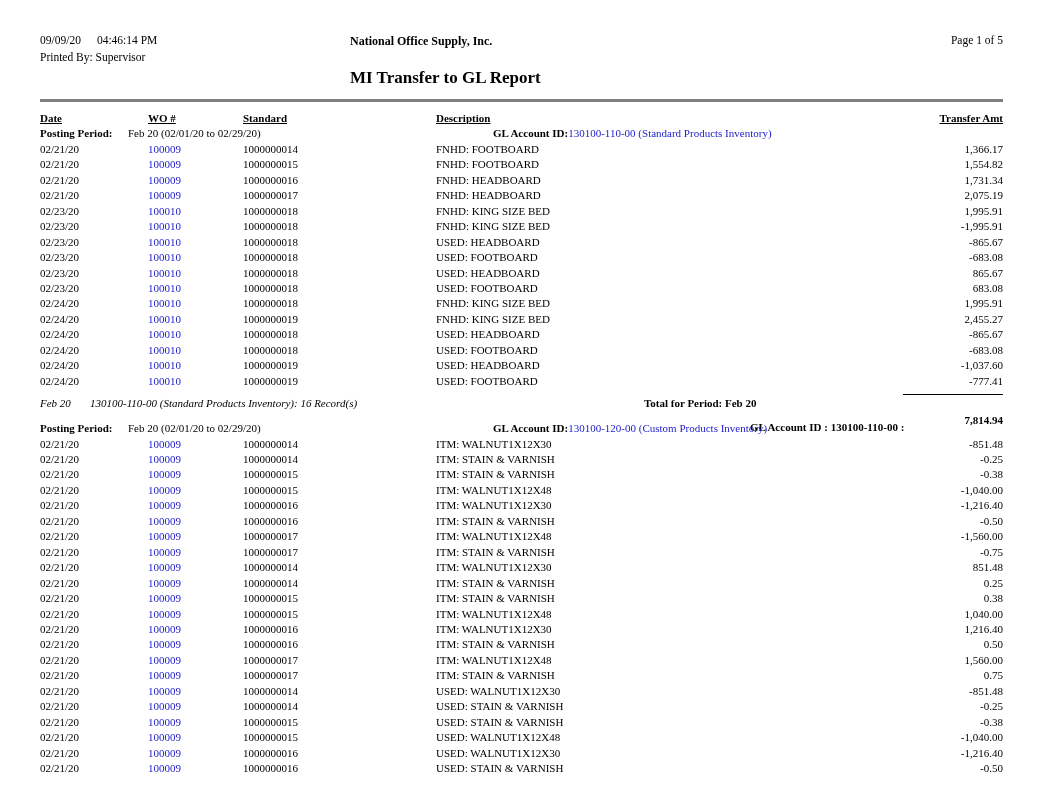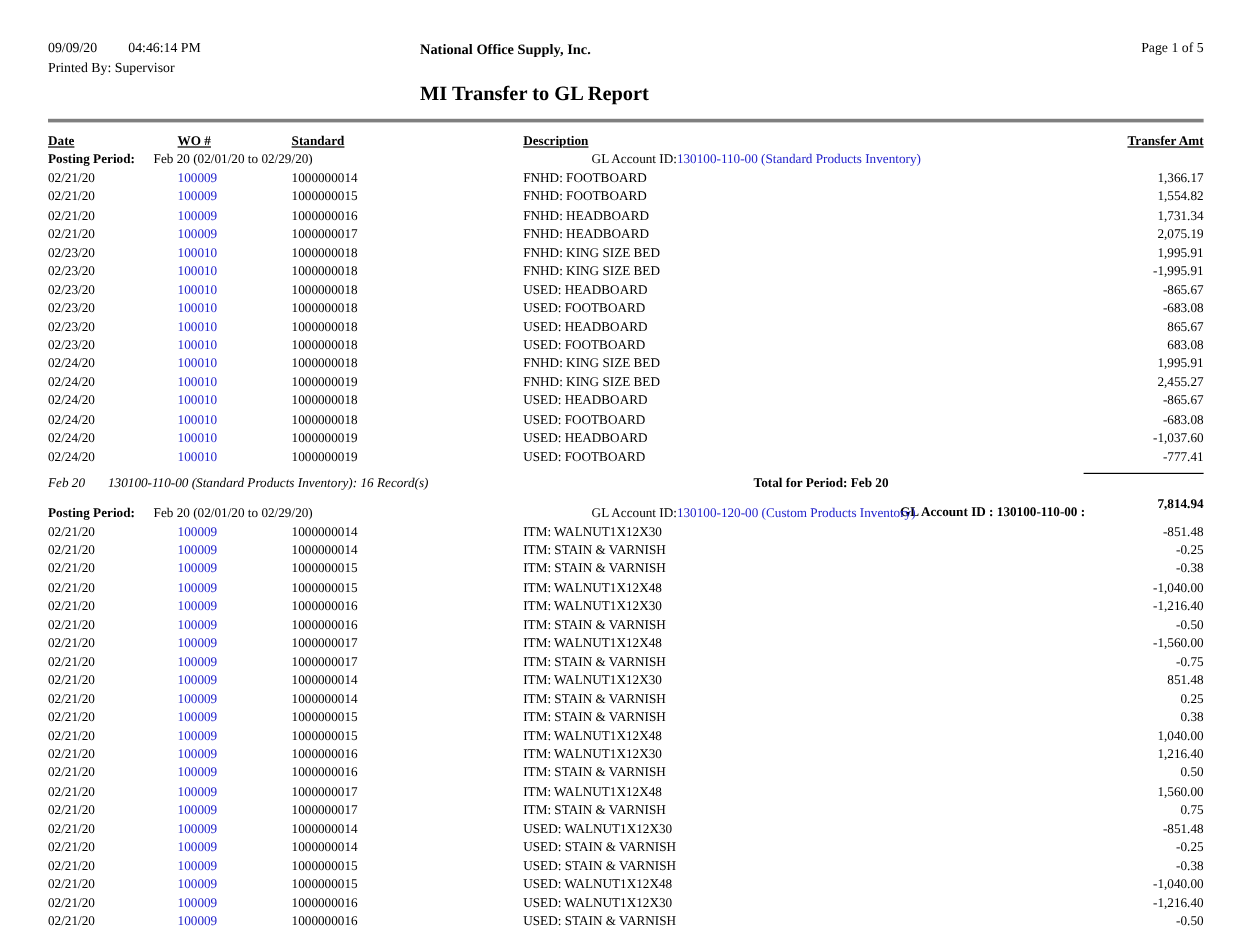--- a/index.html
+++ b/index.html
@@ -8,47 +8,47 @@
     background:#ffffff; color:#000;
     font-family:"Liberation Serif","DejaVu Serif",serif;
     position:relative; overflow:hidden;
   }
   .content { padding:34px 39px 0 40px; width:963px; }
 
   
   .hdr { display:flex; align-items:flex-start; }
   .h-left  { width:310px; font-size:11.5px; }
   .h-left .line1 { white-space:nowrap; }
-  .h-left .time { margin-left:26px; }
+  .h-left .time { margin-left:16px; }
   .h-left .line2 { margin-top:5px; }
   .h-center { flex:1; text-align:left; }
   .h-company { font-weight:bold; font-size:12px; }
   .h-title   { font-weight:bold; font-size:17px; margin-top:19px; }
   .h-right { width:140px; text-align:right; font-size:11.5px; }
 
   .divider { height:3px; background:#7f7f7f; margin-top:11px; }
 
   
   .grid-row { display:grid; grid-template-columns:108px 95px 193px 437px 130px; }
   .grid-row > span { line-height:15.45px; font-size:11px; white-space:nowrap; overflow:visible; }
   .col-headers { margin-top:9px; }
   .col-headers span { font-weight:bold; text-decoration:underline; }
   .amt { text-align:right; }
   .wo-link, .gl-link { color:#2222cc; cursor:pointer; }
 
   .pp-line { position:relative; height:15.45px; font-size:11px; line-height:15.45px; white-space:nowrap; }
   .pp-label { position:absolute; left:0; font-weight:bold; }
   .pp-value { position:absolute; left:88px; }
   .pp-gl    { position:absolute; left:453px; }
-  .pp-gl .gl-bold { font-weight:normal; }
+  .pp-gl .gl-bold { font-weight:bold; }
 
   .summary { position:relative; height:19px; margin:7px 0 6px 0; font-size:11px; line-height:15px; white-space:nowrap; }
   .sum-period { position:absolute; left:0;  font-style:italic; }
   .sum-detail { position:absolute; left:50px; font-style:italic; }
-  .sum-total-label { position:absolute; left:588px; font-weight:bold; }
+  .sum-total-label { position:absolute; left:604px; font-weight:bold; }
   .sum-acct-label  { position:absolute; left:710px; font-weight:bold;margin-top:24px; }
   .sum-amount { position:absolute; right:0; top:-2px; width:100px; text-align:right;
                 font-weight:bold; border-top:1px solid #000; padding-top:18px; }
 </style>
 </head>
 <body>
 
 <div class="page">
   <div class="content">
 

